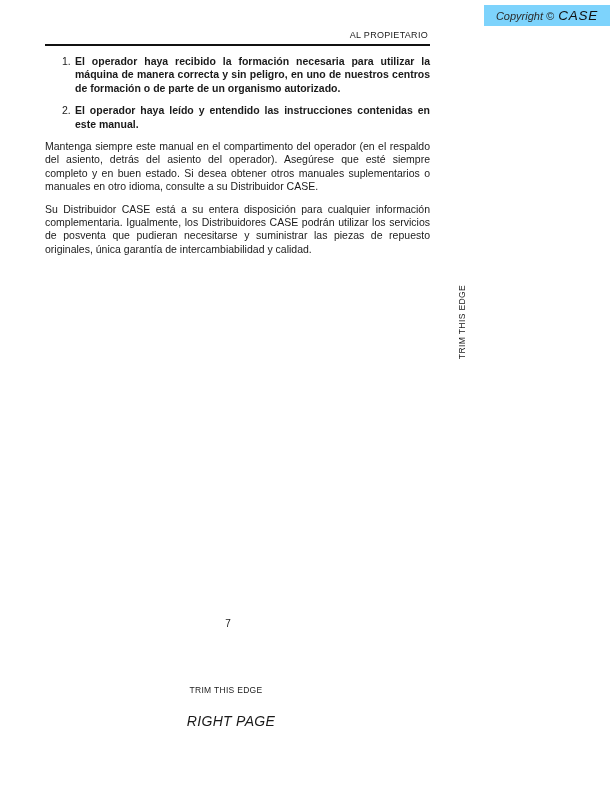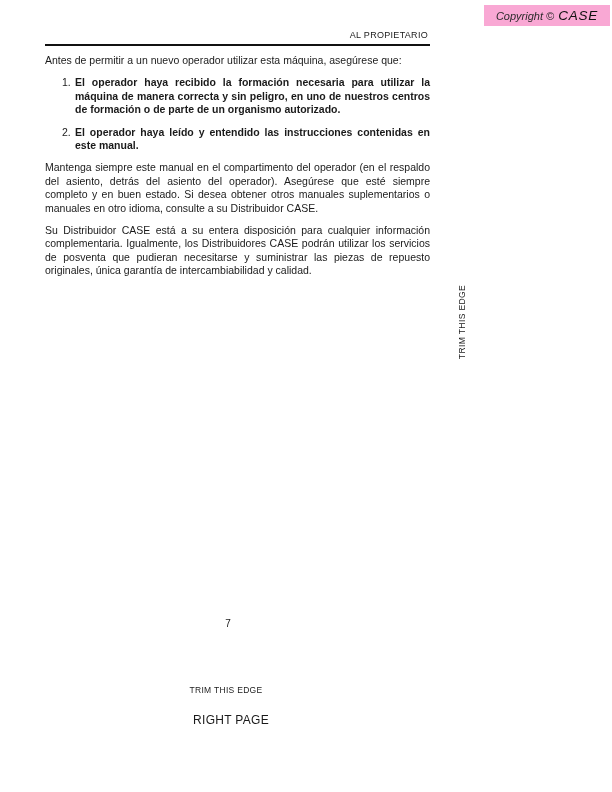--- a/index.html
+++ b/index.html
@@ -120,39 +120,39 @@
     text-align: center;
     font-size: 8.5px;
     letter-spacing: 0.3px;
   }
   .page-side {
     position: absolute;
     left: 131px;
     top: 713px;
     width: 200px;
     text-align: center;
-    font-size: 12px;
+    font-size: 14px;
     letter-spacing: 0.3px;
+    font-style: italic;
   }
 </style>
 </head>
 <body>
 
 <div class="page">
 
-  <div class="copyright-banner" style="background-color: #f9a8d4;">
+  <div class="copyright-banner" style="background-color: #7dd3fc;">
     <span class="copyright-text">Copyright ©</span>
     <span class="brand-logo">CASE</span>
   </div>
 
   <div class="content">
     <div class="running-header">AL PROPIETARIO</div>
     <hr class="header-rule">
 
-    <p class="para first-para">Antes de permitir a un nuevo operador utilizar esta máquina, asegúrese que:</p>
 
     <div class="ordered-list">
       <div class="list-item">
         <span class="list-num">1.</span>
         <span class="list-text">El operador haya recibido la formación necesaria para utilizar la máquina de manera correcta y sin peligro, en uno de nuestros centros de formación o de parte de un organismo autorizado.</span>
       </div>
       <div class="list-item">
         <span class="list-num">2.</span>
         <span class="list-text">El operador haya leído y entendido las instrucciones contenidas en este manual.</span>
       </div>

